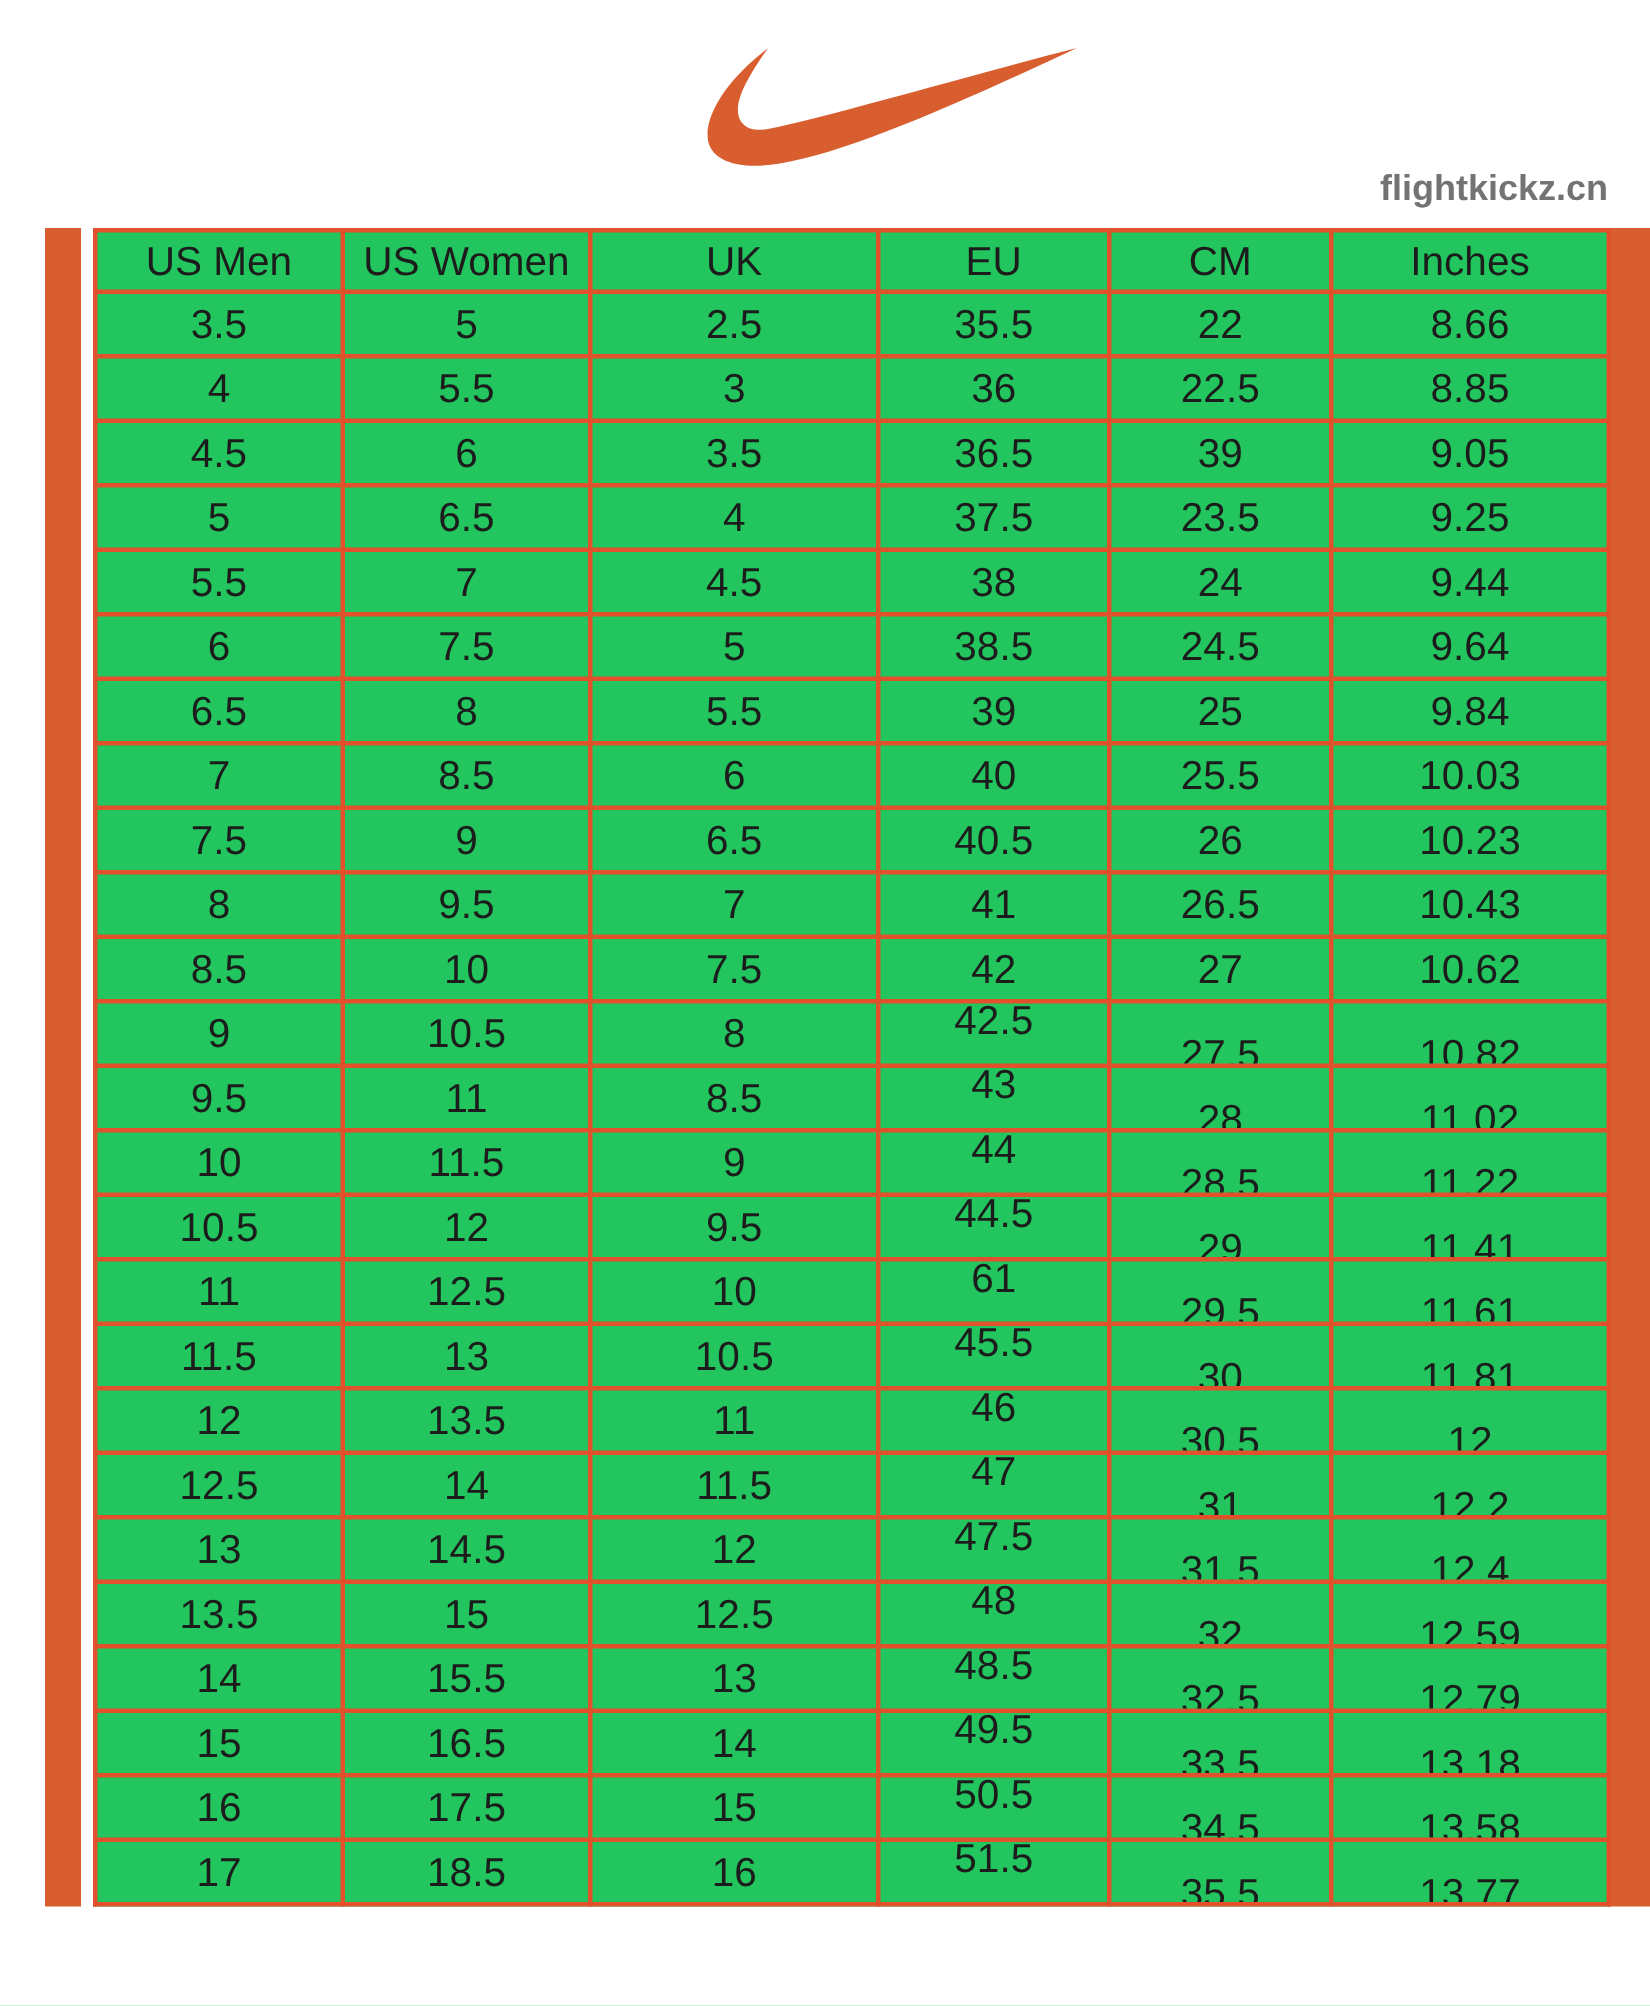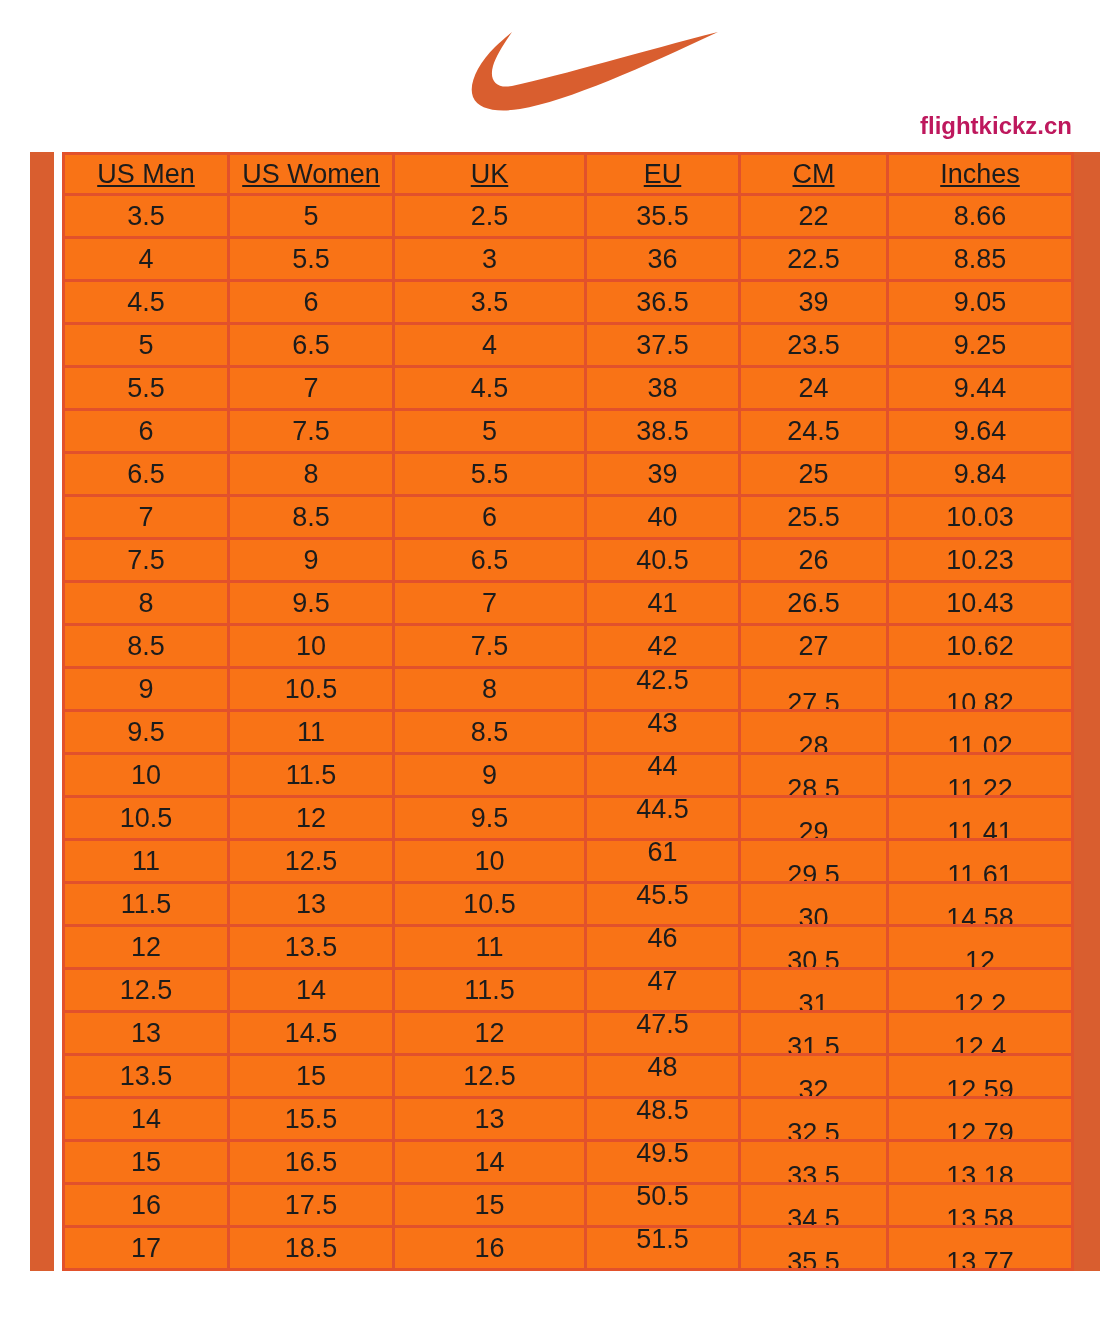--- a/index.html
+++ b/index.html
@@ -33,22 +33,21 @@
   }
   .bar {
     background: var(--accent, #d95e2f);
   }
   .bar.left  { width: 24px; margin-right: 8px; }
   .bar.right { width: 29px; }
   table {
     border-collapse: collapse;
     table-layout: fixed;
     width: 997px;
-    background: #f97316;
-    text-decoration: underline;
+    background: #22c55e;
   }
   th, td {
     border: 3px solid var(--border, #e2512b);
     text-align: center;
     vertical-align: middle;
     font-weight: normal;
     font-size: 27px;
     padding: 0;
     overflow: hidden;
   }
@@ -76,21 +75,21 @@
                C 48 84 30 80 25 68
                C 20 55 30 35 47 18
                C 52 13 58 8 64 3
                C 55 16 48 27 45 37
                C 41 51 48 60 64 57
                C 115 46 195 22 270 3
                Z" fill="#d95e2f"></path>
     </svg>
   </div>
 
-  <div class="watermark" style="color: #be185d; text-align: center;">flightkickz.cn</div>
+  <div class="watermark" style="color: #737373; text-align: center;">flightkickz.cn</div>
 
   <div class="chart">
     <div class="bar left"></div>
     <table>
       <thead>
         <tr id="header-row">
             <th>US Men</th>
             <th>US Women</th>
             <th>UK</th>
             <th>EU</th>
@@ -226,21 +225,21 @@
             <td class="shift-up"><span>61</span></td>
             <td class="shift-down"><span>29.5</span></td>
             <td class="shift-down"><span>11.61</span></td>
           </tr>
           <tr>
             <td><span>11.5</span></td>
             <td><span>13</span></td>
             <td><span>10.5</span></td>
             <td class="shift-up"><span>45.5</span></td>
             <td class="shift-down"><span>30</span></td>
-            <td class="shift-down"><span>14.58</span></td>
+            <td class="shift-down"><span>11.81</span></td>
           </tr>
           <tr>
             <td><span>12</span></td>
             <td><span>13.5</span></td>
             <td><span>11</span></td>
             <td class="shift-up"><span>46</span></td>
             <td class="shift-down"><span>30.5</span></td>
             <td class="shift-down"><span>12</span></td>
           </tr>
           <tr>

